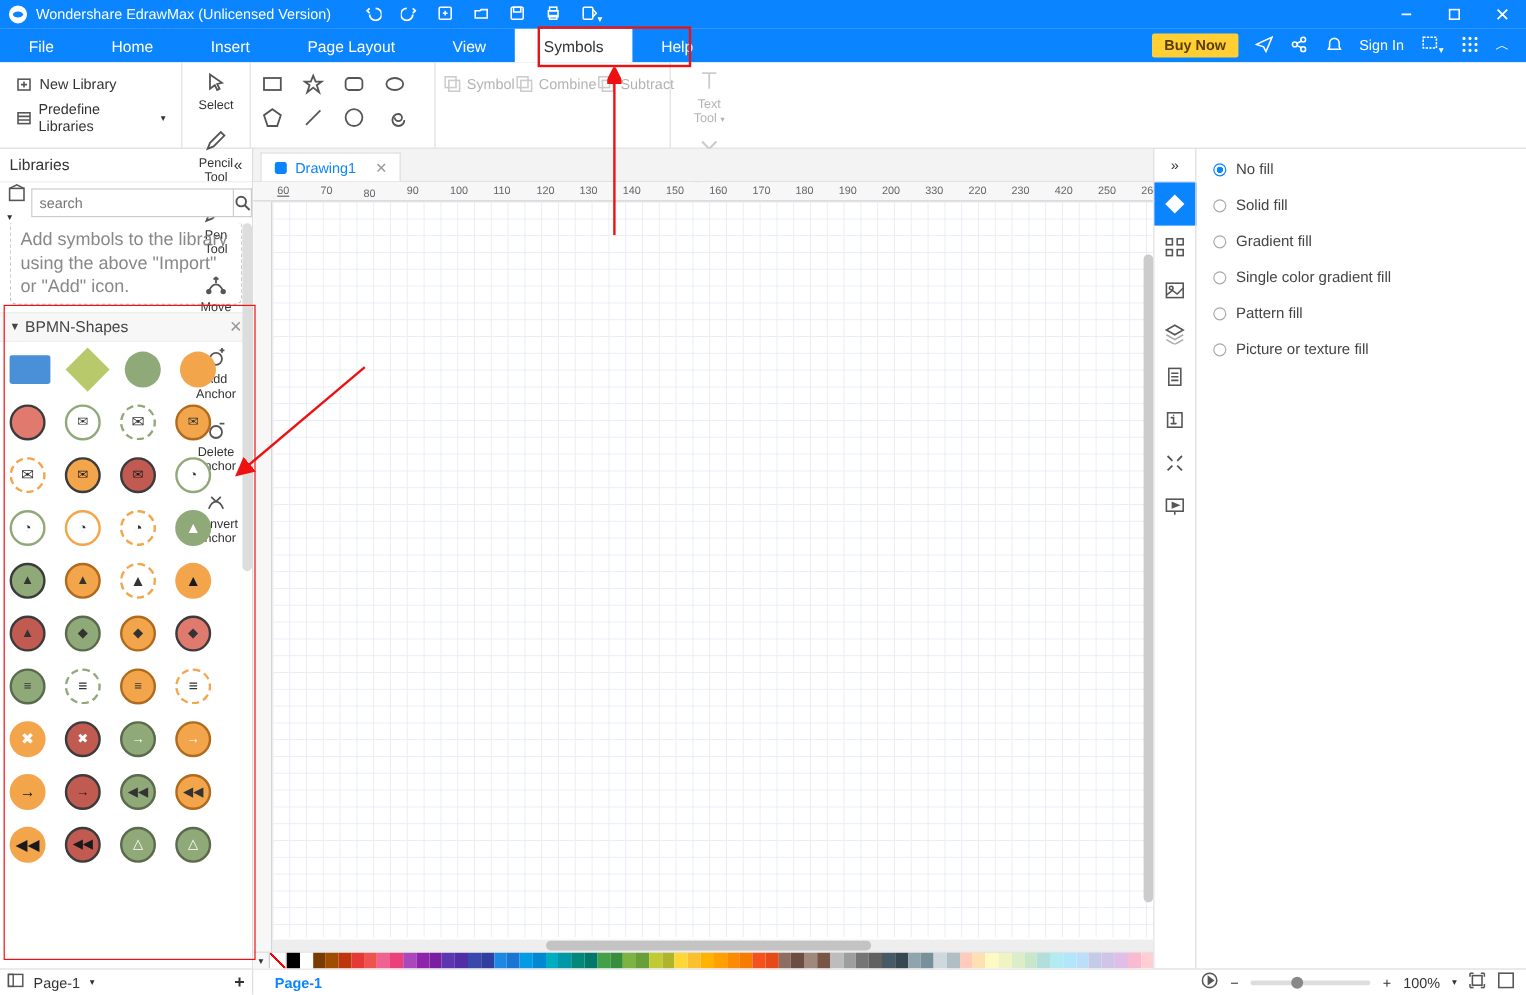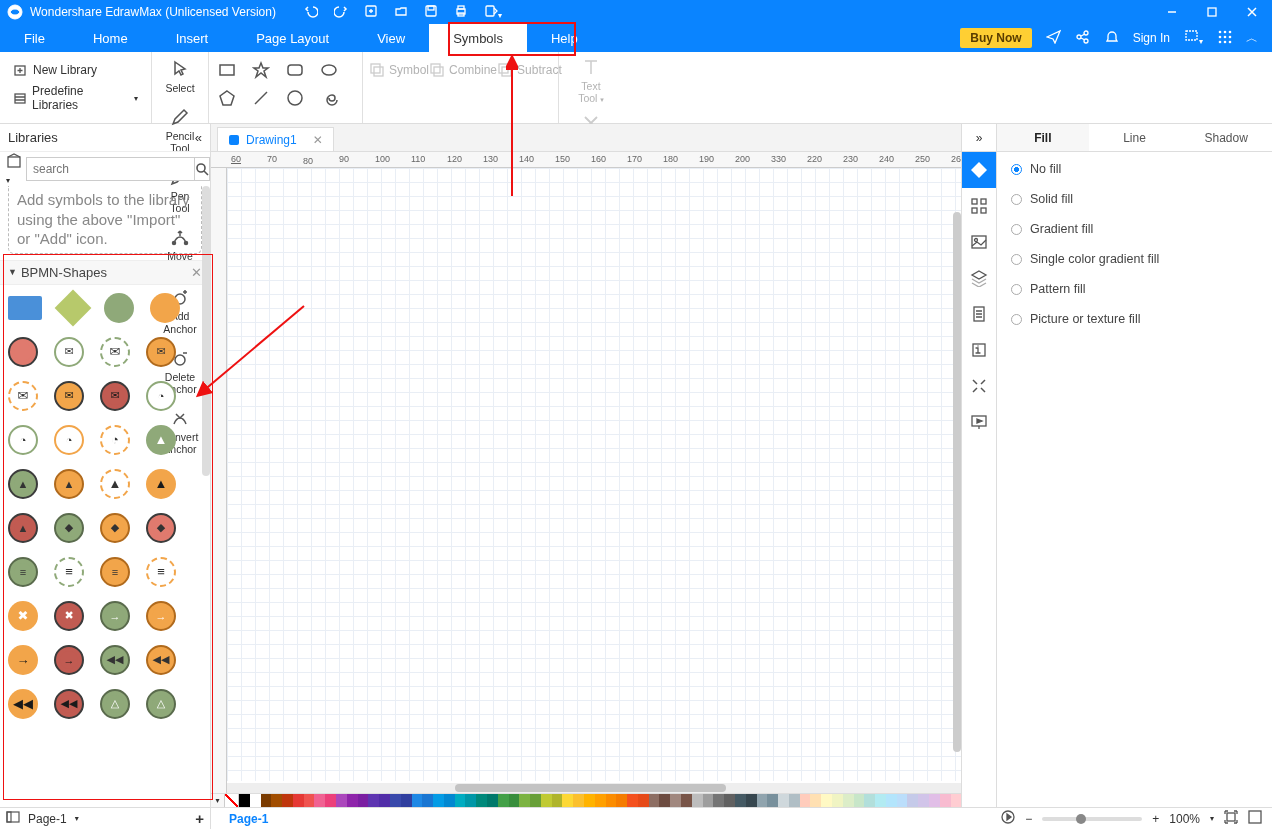--- a/index.html
+++ b/index.html
@@ -579,21 +579,21 @@
           <span style="position:absolute;left:308px;top:2px;">140</span>
           <span style="position:absolute;left:344px;top:2px;">150</span>
           <span style="position:absolute;left:380px;top:2px;">160</span>
           <span style="position:absolute;left:416px;top:2px;">170</span>
           <span style="position:absolute;left:452px;top:2px;">180</span>
           <span style="position:absolute;left:488px;top:2px;">190</span>
           <span style="position:absolute;left:524px;top:2px;">200</span>
           <span style="position:absolute;left:560px;top:2px;">330</span>
           <span style="position:absolute;left:596px;top:2px;">220</span>
           <span style="position:absolute;left:632px;top:2px;">230</span>
-          <span style="position:absolute;left:668px;top:2px;">240</span>
+          <span style="position:absolute;left:668px;top:2px;">420</span>
           <span style="position:absolute;left:704px;top:2px;">250</span>
           <span style="position:absolute;left:740px;top:2px;">260</span>
         </div>
       <div class="vruler"></div>
       <div class="canvas"></div>
       <div class="canvas-scrolly">
           <div class="thumb"></div>
         </div>
       <div class="canvas-scrollx">
           <div class="thumb"></div>
@@ -722,25 +722,20 @@
     <div class="ri">
         <svg width="18" height="18" fill="none" stroke="#555" stroke-width="1.3">
           <rect x="2" y="3" width="14" height="10"></rect>
           <path d="M7 6l5 2-5 2z" fill="#555"></path>
           <path d="M9 13v3"></path>
         </svg>
       </div>
   </div>
 
   <div class="proppanel">
-    <div class="ptabs" id="ptabs">
-        <div class="ptab active">Fill</div>
-        <div class="ptab">Line</div>
-        <div class="ptab">Shadow</div>
-      </div>
     <div class="popts" id="popts">
         <div class="popt sel">
           <span class="rdo"></span>
           <span>No fill</span>
         </div>
         <div class="popt">
           <span class="rdo"></span>
           <span>Solid fill</span>
         </div>
         <div class="popt">

